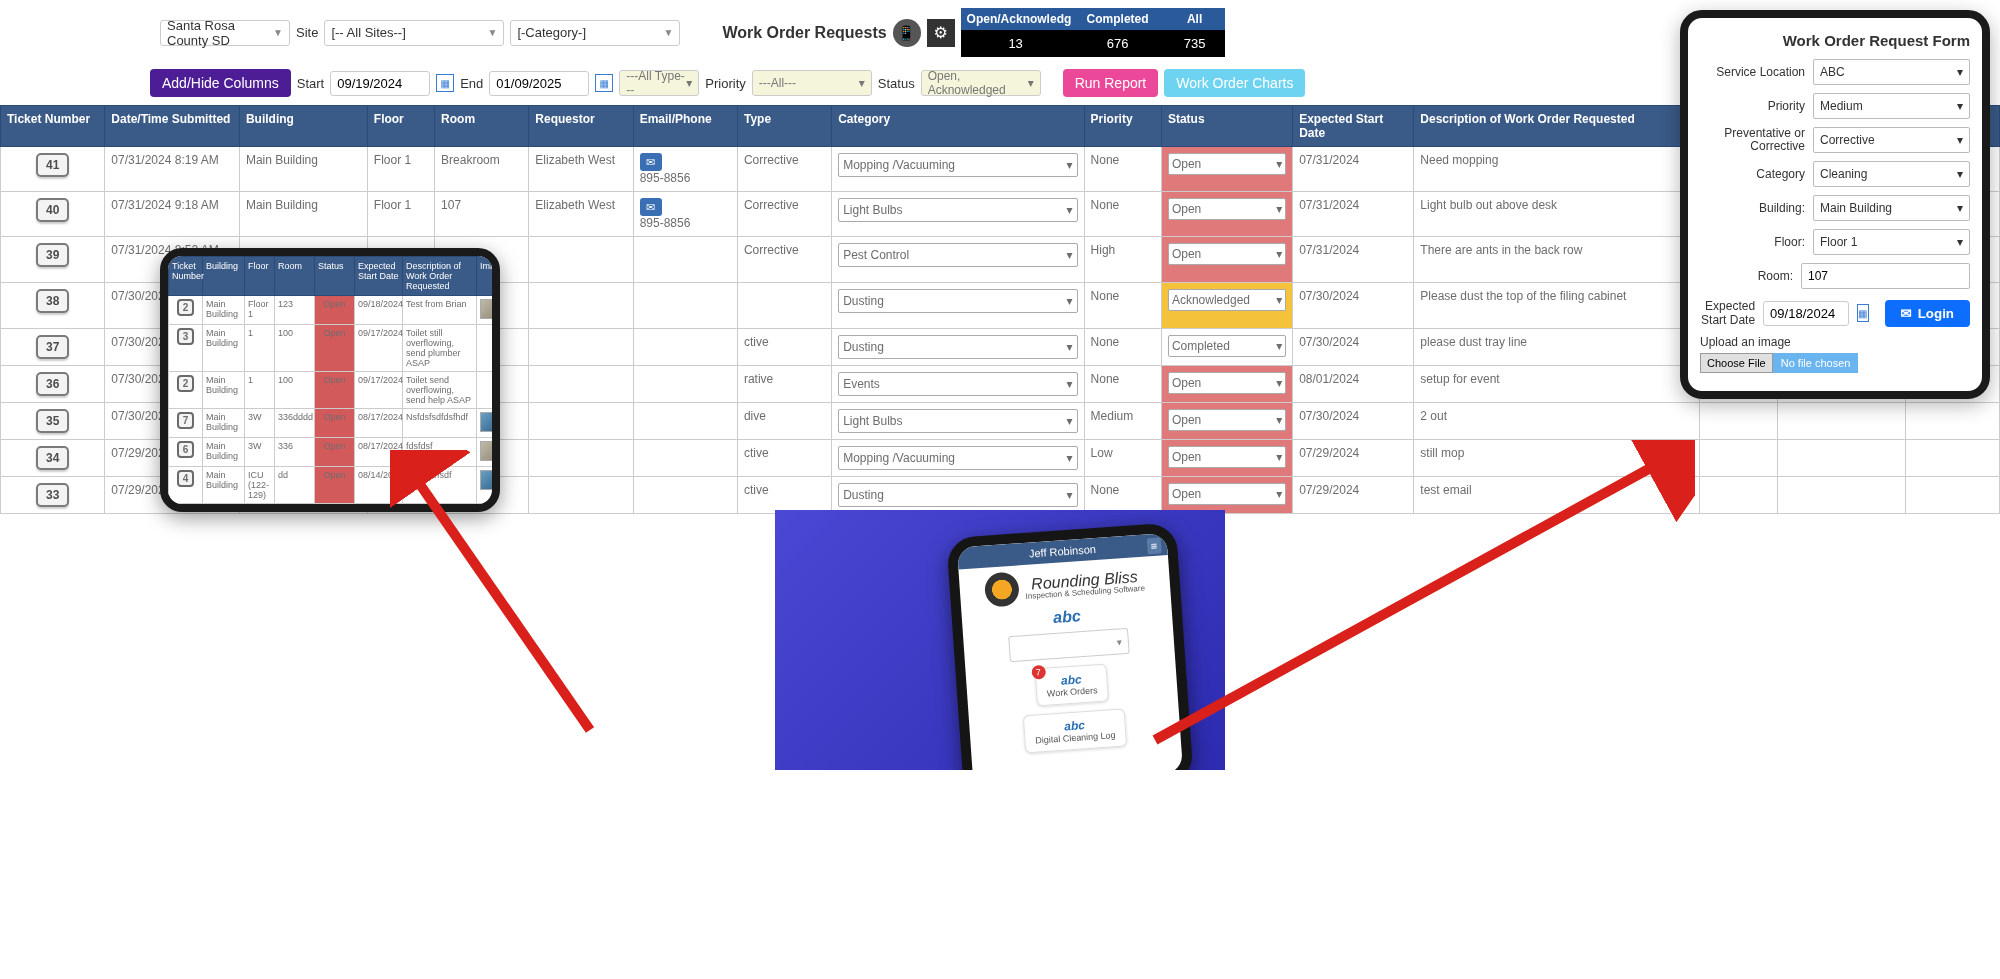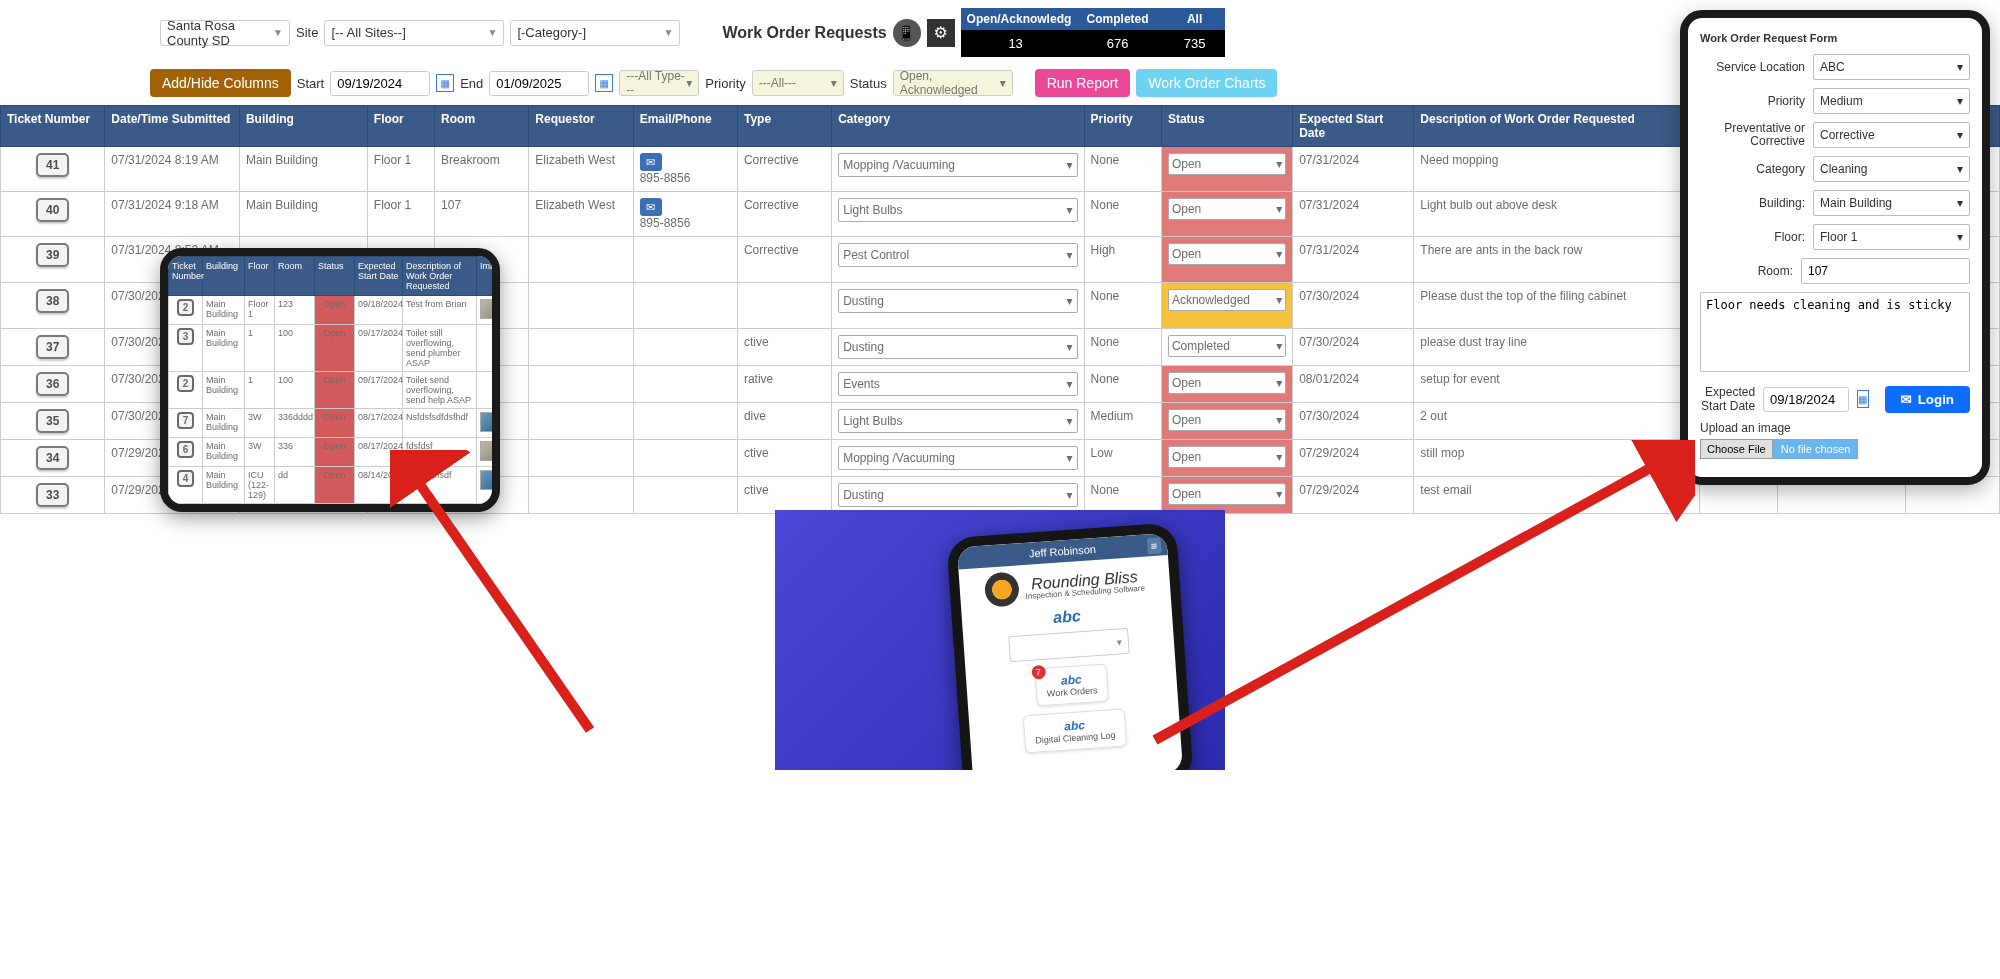--- a/index.html
+++ b/index.html
@@ -12,21 +12,21 @@
   .icon-circle { width:28px; height:28px; border-radius:50%; background:#555; color:#fff; display:inline-flex; align-items:center; justify-content:center; font-size:15px; }
   .gear-sq { width:28px; height:28px; background:#333; color:#fff; display:inline-flex; align-items:center; justify-content:center; font-size:16px; }
   .stats { display:flex; color:#fff; font-size:13px; }
   .stats .col { width:94px; text-align:center; }
   .stats .col.w { width:110px; }
   .stats .hdr { background:#2b5a9b; padding:4px 6px; font-weight:bold; font-size:12px; }
   .stats .val { background:#000; padding:6px; }
   .filterbar { padding:4px 10px 8px 150px; display:flex; align-items:center; gap:6px; }
   .btn { padding:6px 12px; border-radius:4px; border:none; color:#fff; cursor:pointer; font-size:14px; }
   .btn-blue { background:#ec4899; }
-  .btn-cyan { background:#a16207; }
+  .btn-cyan { background:#4c1d95; }
   .btn-cyan2 { background:#6dd3f0; }
   .dateinp { border:1px solid #ccc; padding:4px 6px; border-radius:3px; width:100px; font-size:13px; }
   .cal-ic { width:18px; height:18px; border:1px solid #3a7bd5; display:inline-flex; align-items:center; justify-content:center; color:#3a7bd5; font-size:10px; }
   .greysel { border:1px solid #ccc; padding:4px 6px; border-radius:3px; background:#f5f5dc; height:26px; display:flex; align-items:center; justify-content:space-between; font-size:12px; color:#777; }
   table.main { border-collapse:collapse; width:100%; table-layout:fixed; }
   table.main th { background:#3a5a87; color:#fff; padding:6px 6px; text-align:left; font-size:12px; font-weight:bold; border:1px solid #2a4a77; vertical-align:top; }
   table.main td { border:1px solid #ccc; padding:6px 6px; font-size:12px; color:#6d6d6d; vertical-align:top; }
   .ticket-btn { border:2px solid #7a7a7a; border-radius:5px; padding:3px 8px; background:#f3f3f3; color:#4d4d4d; font-weight:bold; display:inline-block; box-shadow:0 2px 2px rgba(0,0,0,.2); }
   .mail-ic { width:22px; height:18px; background:#3b6fb4; border-radius:3px; color:#fff; display:inline-flex; align-items:center; justify-content:center; font-size:11px; }
   .status-cell { background:#e07a7a; padding:3px; }
@@ -41,21 +41,21 @@
   
   .tablet { position:absolute; left:160px; top:248px; width:340px; border:8px solid #1a1a1a; border-radius:22px; background:#fff; box-shadow:0 6px 20px rgba(0,0,0,.4); overflow:hidden; z-index:5; }
   table.mini { border-collapse:collapse; width:100%; table-layout:fixed; }
   table.mini th { background:#3a5a87; color:#fff; padding:4px 3px; font-size:9px; text-align:left; border:1px solid #2a4a77; vertical-align:top; font-weight:normal; }
   table.mini td { border:1px solid #ccc; padding:3px; font-size:9px; color:#6d6d6d; vertical-align:top; }
   .mstatus { background:#d25a5a; color:#fff; text-align:center; padding:4px 2px; font-size:9px; }
   .mticket { border:2px solid #6a6a6a; border-radius:4px; padding:1px 4px; background:#f3f3f3; font-weight:bold; font-size:10px; display:inline-block; }
 
   
   .formpanel { position:absolute; right:10px; top:10px; width:310px; background:#fff; border:8px solid #1a1a1a; border-radius:22px; padding:14px 12px 18px; z-index:6; box-shadow:0 6px 20px rgba(0,0,0,.3); }
-  .formpanel h3 { margin:0 0 10px; text-align:left; font-size:11px; }
+  .formpanel h3 { margin:0 0 10px; text-align:right; font-size:15px; }
   .frow { display:flex; align-items:center; margin-bottom:8px; gap:8px; }
   .frow .flbl { width:105px; text-align:right; font-size:12px; color:#333; }
   .frow .fctrl { flex:1; border:1px solid #bbb; padding:5px 6px; font-size:12px; border-radius:2px; display:flex; justify-content:space-between; align-items:center; }
   .ftextarea { width:100%; height:80px; border:1px solid #bbb; padding:5px; font-size:12px; border-radius:2px; resize:none; }
   .email-btn { background:#0d6efd; color:#fff; border:none; padding:6px 16px; border-radius:4px; font-weight:bold; display:flex; align-items:center; gap:6px; }
   .filebtn { background:#e0e0e0; border:1px solid #999; padding:3px 6px; font-size:11px; }
   .filetxt { background:#6ab5f0; color:#fff; padding:4px 8px; font-size:11px; }
   
   
   .bottom { display:flex; gap:110px; justify-content:center; padding:0; margin-top:-4px; position:relative; z-index:1; }
@@ -126,21 +126,21 @@
   <input class="dateinp" value="09/19/2024" style="">
   <span class="cal-ic">▦</span>
   <span class="lbl">End</span>
   <input class="dateinp" value="01/09/2025" style="">
   <span class="cal-ic">▦</span>
   <div class="greysel" style="width:80px">
       <span>---All Type---</span>
       <span class="caret">▾</span>
     </div>
   <span class="lbl">Priority</span>
-  <div class="greysel" style="width:92px">
+  <div class="greysel" style="width:120px">
       <span>---All---</span>
       <span class="caret">▾</span>
     </div>
   <span class="lbl">Status</span>
   <div class="greysel" style="width:120px">
       <span>Open, Acknowledged</span>
       <span class="caret">▾</span>
     </div>
   <span style="width:10px"></span>
   <button class="btn btn-blue">Run Report</button>
@@ -572,21 +572,20 @@
       <div class="flbl">Floor:</div>
       <div class="fctrl">
         <span>Floor 1</span>
         <span>▾</span>
       </div>
     </div>
   <div class="frow">
       <div class="flbl">Room:</div>
       <input class="fctrl" style="display: block;" value="107">
     </div>
-  <textarea class="ftextarea" style="">Floor needs cleaning and is sticky</textarea>
   <div class="frow" style="margin-top:10px">
     <div class="flbl" style="width:auto">Expected Start Date</div>
     <input class="dateinp" style="width: 86px;" value="09/18/2024">
     <span class="cal-ic">▦</span>
     <span style="flex:1"></span>
     <button class="email-btn">
         <span>✉</span>
         <span>Login</span>
       </button>
   </div>

